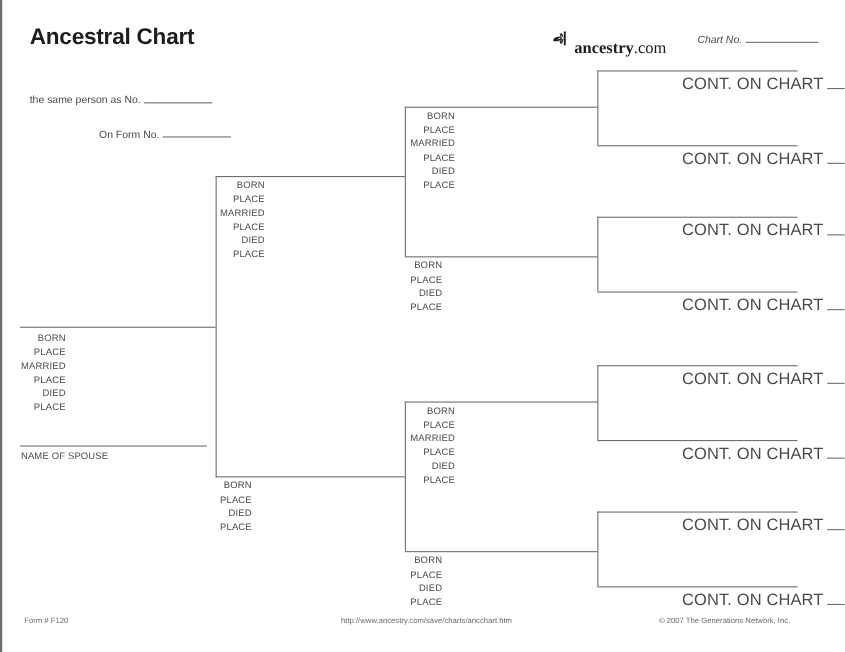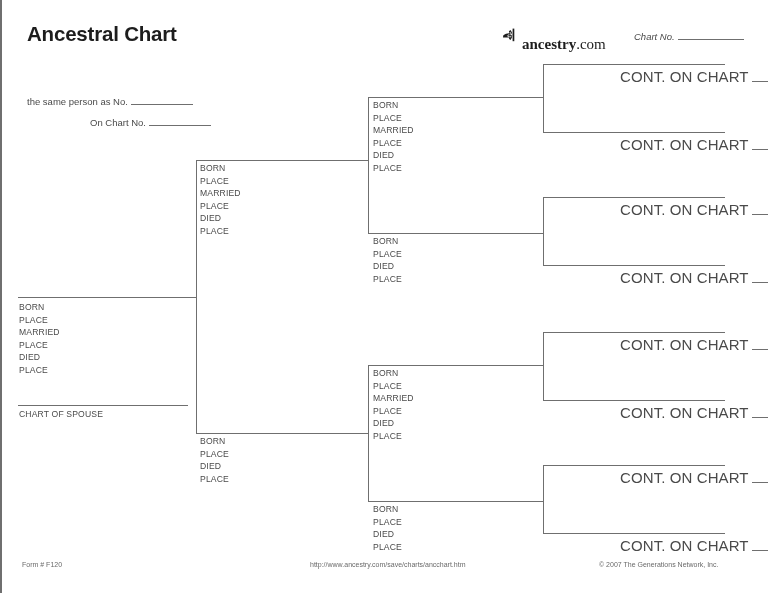--- a/index.html
+++ b/index.html
@@ -76,21 +76,21 @@
 
   
   .note-block {
     position: absolute;
     left: 27px; top: 81px;
     font-size: 9.5px;
     line-height: 14px;
     color: #4a4a4a;
     white-space: nowrap;
   }
-  .note-line2 { margin-top: 14px; }
+  .note-line2 { margin-top: 4px; }
   .note-onchart {
     position: absolute;
     left: 90px; top: 117px;
     font-size: 9.5px;
     color: #4a4a4a;
     white-space: nowrap;
   }
 
   
   .hline {
@@ -105,20 +105,21 @@
   }
 
   
   .fields {
     position: absolute;
     font-size: 8.6px;
     line-height: 12.6px;
     letter-spacing: 0.15px;
     color: #4a4a4a;
     white-space: nowrap;
+    text-align: right;
   }
   .fields div { }
 
   .caption {
     position: absolute;
     font-size: 8.6px;
     letter-spacing: 0.15px;
     color: #4a4a4a;
     white-space: nowrap;
   }
@@ -165,33 +166,33 @@
       </svg>
     </span>
     <span class="brand-text"><span class="b-bold">ancestry</span><span class="b-light">.com</span></span>
   </div>
 
   <div class="chart-no"><span>Chart No.</span><span class="blank blank-md"></span></div>
 
   <div class="note-block">
     <div class="note-line2"><span>the same person as No.</span><span class="blank blank-sm"></span></div>
   </div>
-  <div class="note-onchart"><span>On Chart No.</span><span class="blank blank-sm"></span></div>
+  <div class="note-onchart"><span>On Form No.</span><span class="blank blank-sm"></span></div>
 
   <div class="hline" style="left:18px; top:297px; width:178px;"></div>
   <div class="fields" style="left:19px; top:301px;">
     <div>BORN</div>
     <div>PLACE</div>
     <div>MARRIED</div>
     <div>PLACE</div>
     <div>DIED</div>
     <div>PLACE</div>
   </div>
   <div class="hline" style="left:18px; top:405px; width:170px;"></div>
-  <div class="caption" style="left:19px; top:409px;">CHART OF SPOUSE</div>
+  <div class="caption" style="left:19px; top:409px;">NAME OF SPOUSE</div>
 
   <div class="vline" style="left:196px; top:160px; height:274px;"></div>
 
   <div class="hline" style="left:196px; top:160px; width:172px;"></div>
   <div class="fields" style="left:200px; top:162px;">
     <div>BORN</div>
     <div>PLACE</div>
     <div>MARRIED</div>
     <div>PLACE</div>
     <div>DIED</div>

